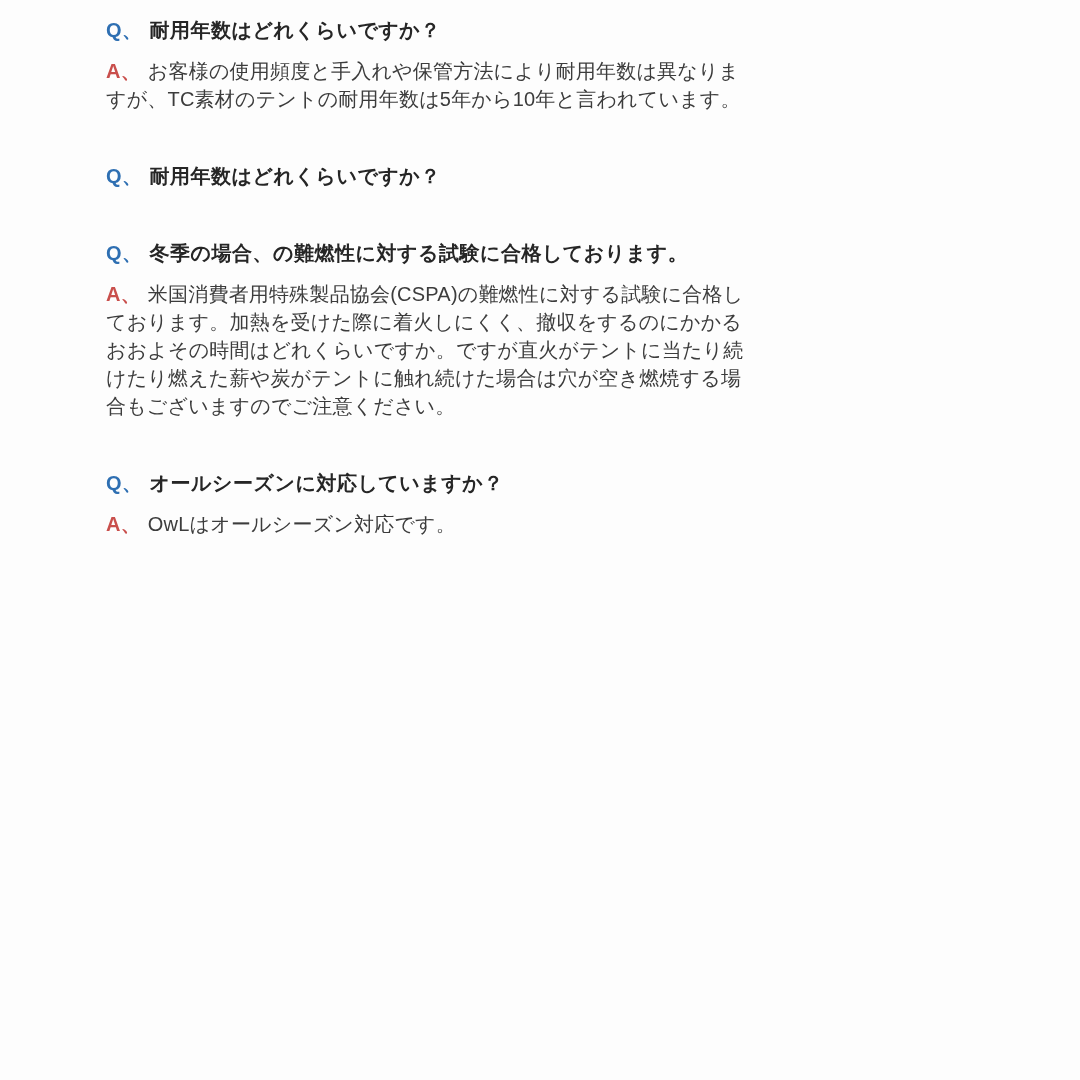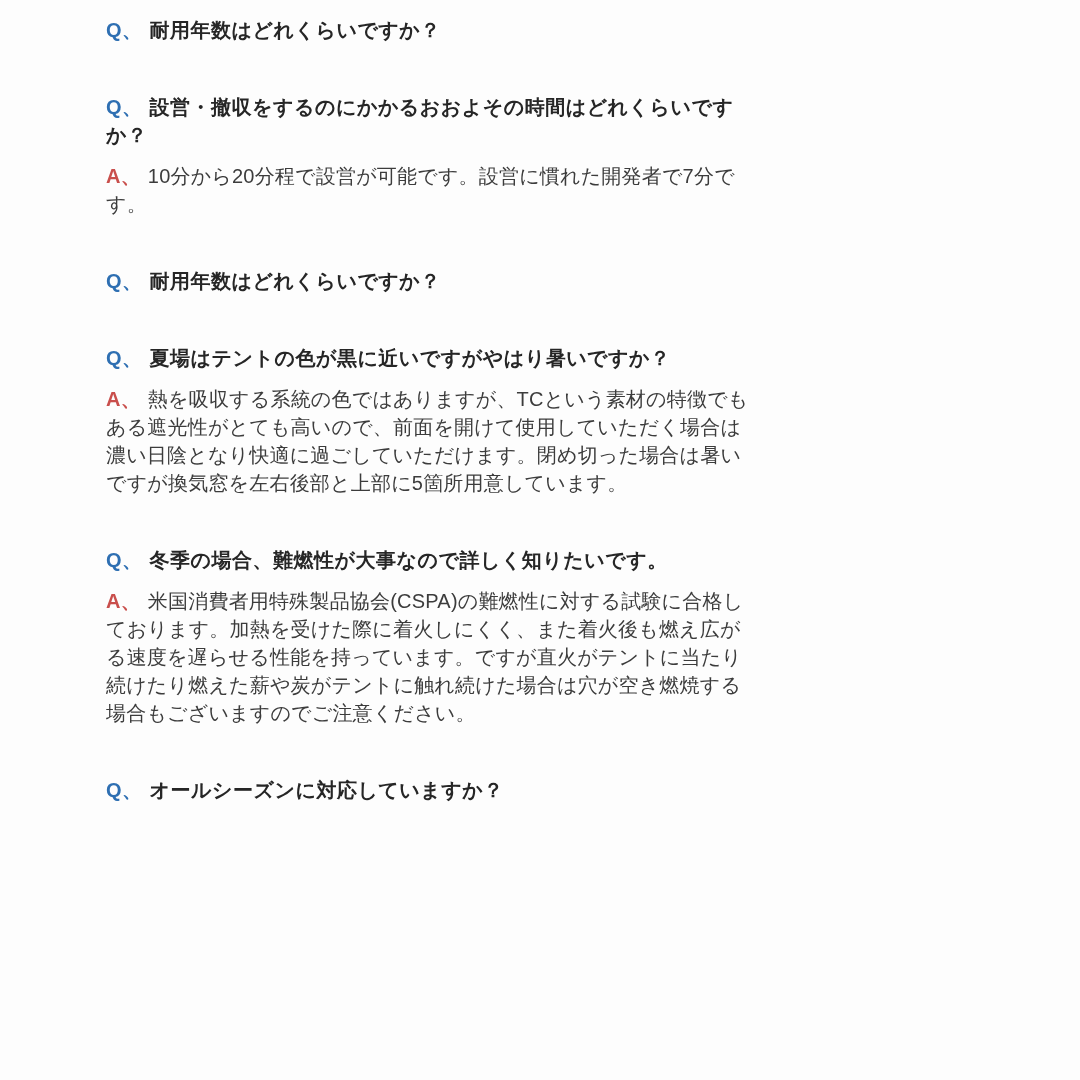--- a/index.html
+++ b/index.html
@@ -53,39 +53,33 @@
     margin-right: 7px;
   }
 </style>
 </head>
 <body>
 
 <div class="faq-wrap">
 
   <div class="qa-block">
     <p class="question"><span class="q-marker">Q、</span><span>耐用年数はどれくらいですか？</span></p>
+    <p class="answer"><span class="a-marker">A、</span><span>お客様の使用頻度と手入れや保管方法により耐用年数は異なりますが、TC素材のテントの耐用年数は5年から10年と言われています。</span></p>
   </div>
 
 
-  <div class="qa-block">
-    <p class="question"><span class="q-marker">Q、</span><span>設営・撤収をするのにかかるおおよその時間はどれくらいですか？</span></p>
-    <p class="answer"><span class="a-marker">A、</span><span>10分から20分程で設営が可能です。設営に慣れた開発者で7分です。</span></p>
-  </div>
 
   <div class="qa-block">
     <p class="question"><span class="q-marker">Q、</span><span>耐用年数はどれくらいですか？</span></p>
   </div>
 
-  <div class="qa-block">
-    <p class="question"><span class="q-marker">Q、</span><span>夏場はテントの色が黒に近いですがやはり暑いですか？</span></p>
-    <p class="answer"><span class="a-marker">A、</span><span>熱を吸収する系統の色ではありますが、TCという素材の特徴でもある遮光性がとても高いので、前面を開けて使用していただく場合は濃い日陰となり快適に過ごしていただけます。閉め切った場合は暑いですが換気窓を左右後部と上部に5箇所用意しています。</span></p>
-  </div>
 
   <div class="qa-block">
-    <p class="question"><span class="q-marker">Q、</span><span>冬季の場合、難燃性が大事なので詳しく知りたいです。</span></p>
-    <p class="answer"><span class="a-marker">A、</span><span>米国消費者用特殊製品協会(CSPA)の難燃性に対する試験に合格しております。加熱を受けた際に着火しにくく、また着火後も燃え広がる速度を遅らせる性能を持っています。ですが直火がテントに当たり続けたり燃えた薪や炭がテントに触れ続けた場合は穴が空き燃焼する場合もございますのでご注意ください。</span></p>
+    <p class="question"><span class="q-marker">Q、</span><span>冬季の場合、の難燃性に対する試験に合格しております。</span></p>
+    <p class="answer"><span class="a-marker">A、</span><span>米国消費者用特殊製品協会(CSPA)の難燃性に対する試験に合格しております。加熱を受けた際に着火しにくく、撤収をするのにかかるおおよその時間はどれくらいですか。ですが直火がテントに当たり続けたり燃えた薪や炭がテントに触れ続けた場合は穴が空き燃焼する場合もございますのでご注意ください。</span></p>
   </div>
 
   <div class="qa-block">
     <p class="question"><span class="q-marker">Q、</span><span>オールシーズンに対応していますか？</span></p>
+    <p class="answer"><span class="a-marker">A、</span><span>OwLはオールシーズン対応です。</span></p>
   </div>
 
 </div>
 
 </body></html>

